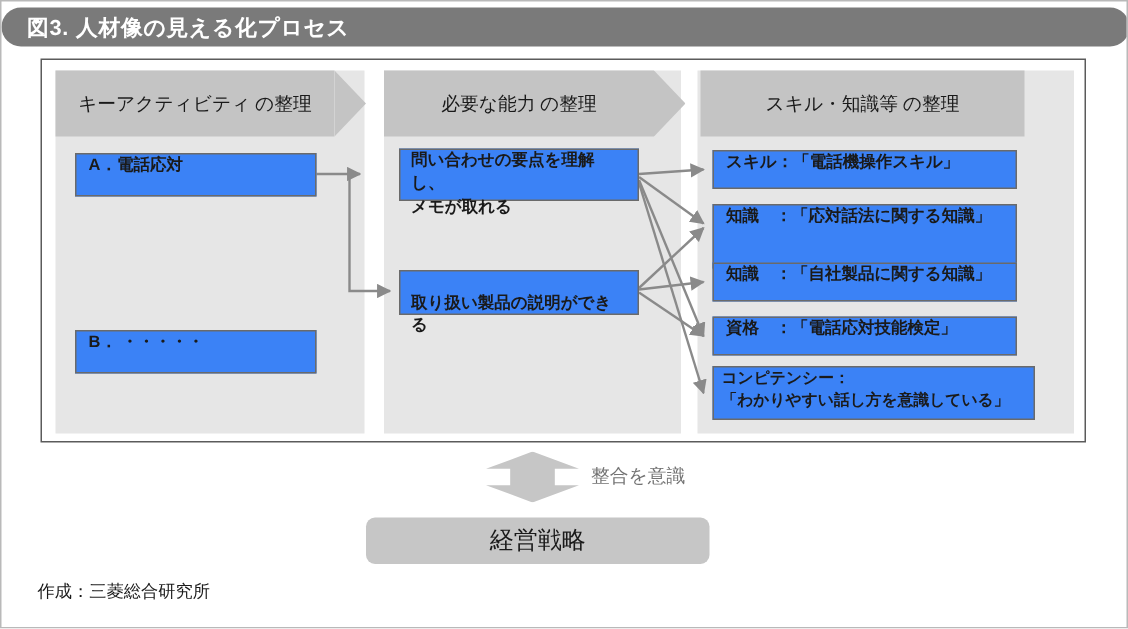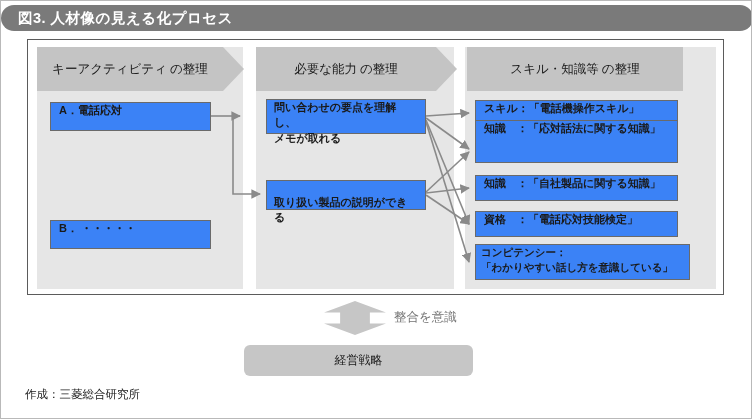--- a/index.html
+++ b/index.html
@@ -77,21 +77,21 @@
     font-weight:bold;
   }
   
   #n-a{left:22px;top:62px;width:161px;height:29px;}
   #n-b{left:22px;top:180px;width:161px;height:29px;}
   
   #n-c1{left:238px;top:59px;width:160px;height:35px;padding:0 7px;}
   #n-c2{left:238px;top:140px;width:160px;height:27px;padding:14px 7px;}
   
   #n-s1{left:447px;top:60px;width:203px;height:26px;}
-  #n-s2{left:447px;top:80px;width:203px;height:43px;}
+  #n-s2{left:447px;top:96px;width:203px;height:43px;}
   #n-s3{left:447px;top:135px;width:203px;height:26px;}
   #n-s4{left:447px;top:171px;width:203px;height:26px;}
   #n-s5{left:447px;top:204px;width:215px;height:36px;padding:0 5px;font-size:10.5px;}
   .node-label{display:block;}
   
   #connectors{
     position:absolute;left:0;top:0;width:697px;height:256px;
     pointer-events:none;
   }
   
@@ -103,21 +103,21 @@
   }
   #align-label{
     position:absolute;left:393px;top:308px;
     font-size:12.5px;color:#737373;white-space:nowrap;
   }
   #strategy-box{
     position:absolute;left:243px;top:344px;
     width:229px;height:31px;
     background:#c6c6c6;border-radius:6px;
     display:flex;align-items:center;justify-content:center;
-    font-size:12px;color:#1a1a1a;
+    font-size:16px;color:#1a1a1a;
   }
   #credit{
     position:absolute;left:24px;top:386px;
     font-size:11.5px;color:#1a1a1a;white-space:nowrap;
   }
 </style>
 </head>
 <body>
 
 <div id="figure">

